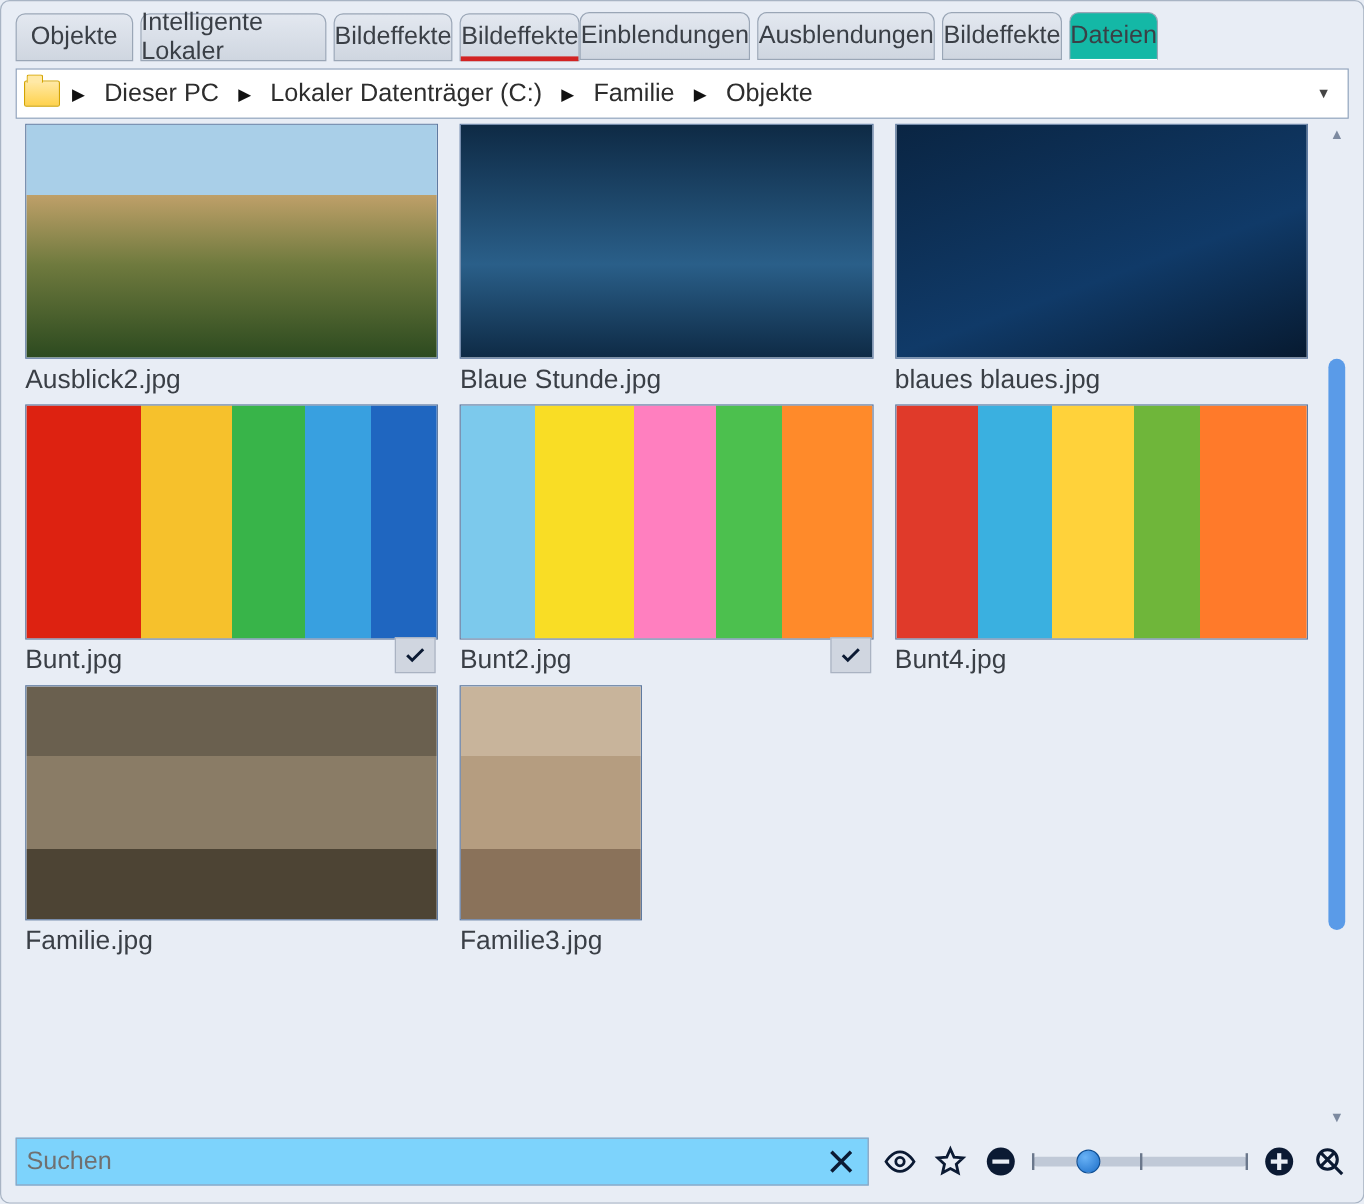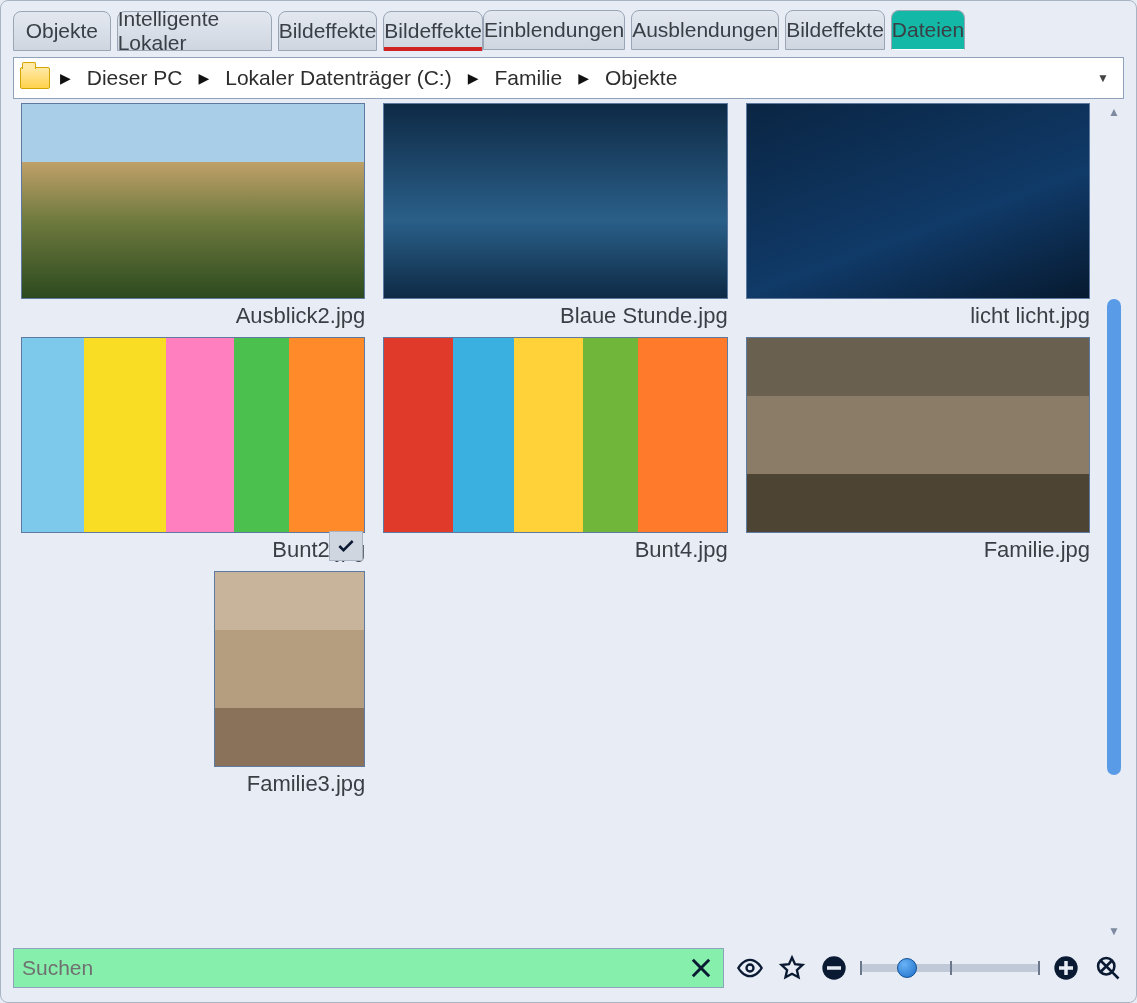--- a/index.html
+++ b/index.html
@@ -86,21 +86,21 @@
   .grid {
     flex: 1;
     display: grid;
     grid-template-columns: repeat(3, 1fr);
     column-gap: 18px;
     row-gap: 8px;
     padding: 0 8px 6px 8px;
     align-content: start;
   }
   .cell {
-    display: flex; flex-direction: column; align-items: flex-end;
+    display: flex; flex-direction: column; align-items: flex-start;
     position: relative;
   }
   .thumb {
     width: 100%; height: 196px;
     border: 1px solid #5f7aa0;
     background: #222;
     overflow: hidden;
   }
   .thumb-inner { width: 100%; height: 100%; }
   .fname {
@@ -147,21 +147,21 @@
   .footer {
     height: 44px;
     display: flex;
     align-items: center;
     gap: 10px;
     margin-top: 6px;
   }
   .search {
     flex: 1;
     height: 40px;
-    background: #86efac;
+    background: #7dd3fc;
     border: 1px solid #8fa2bc;
     display: flex; align-items: center;
     padding: 0 6px 0 8px;
   }
   .search input {
     flex: 1; border: none; outline: none;
     font-size: 21px; color: #666; background: transparent;
   }
   .search input::placeholder { color: #707070; }
   .ficon {
@@ -246,21 +246,32 @@
       <div class="cell">
         <div class="thumb">
           <div class="thumb-inner img-blaue"></div>
         </div>
         <div class="fname">Blaue Stunde.jpg</div>
       </div>
       <div class="cell">
         <div class="thumb">
           <div class="thumb-inner img-blaues"></div>
         </div>
-        <div class="fname">licht licht.jpg</div>
+        <div class="fname">blaues blaues.jpg</div>
+      </div>
+      <div class="cell">
+        <div class="thumb">
+          <div class="thumb-inner img-bunt"></div>
+        </div>
+        <div class="fname">Bunt.jpg</div>
+        <div class="tick">
+          <svg viewBox="0 0 24 24" stroke="#0b1a33" stroke-width="3" fill="none">
+            <path d="M4 12l5 5L20 6"></path>
+          </svg>
+        </div>
       </div>
       <div class="cell">
         <div class="thumb">
           <div class="thumb-inner img-bunt2"></div>
         </div>
         <div class="fname">Bunt2.jpg</div>
         <div class="tick">
           <svg viewBox="0 0 24 24" stroke="#0b1a33" stroke-width="3" fill="none">
             <path d="M4 12l5 5L20 6"></path>
           </svg>

